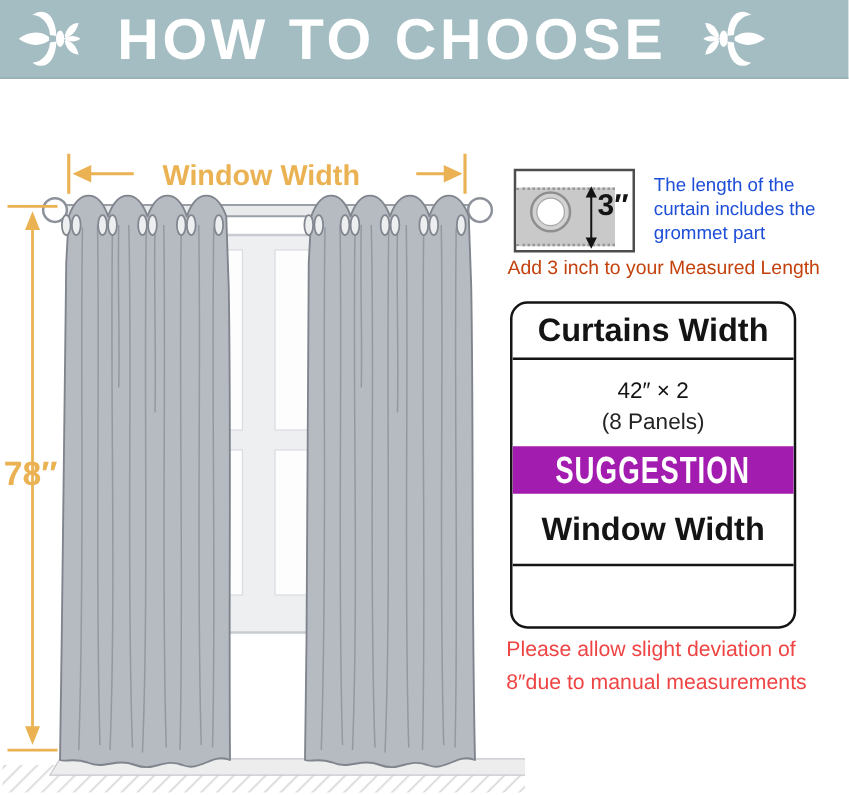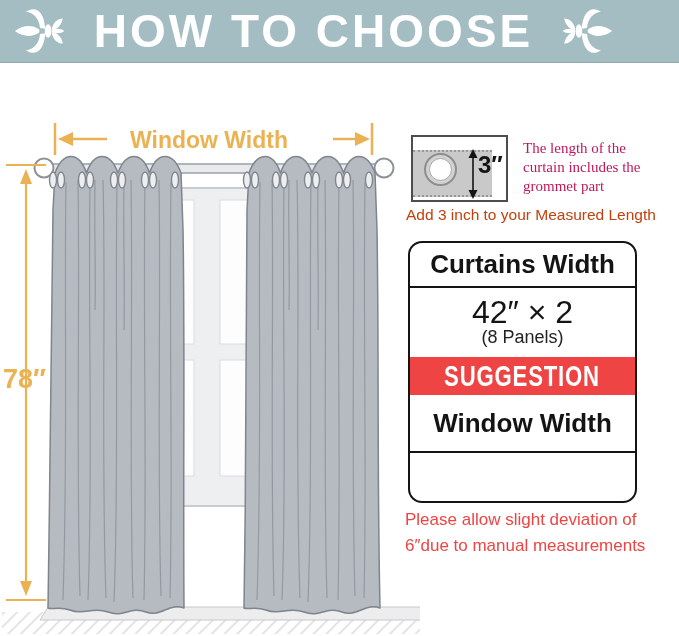--- a/index.html
+++ b/index.html
@@ -41,39 +41,39 @@
   .grommet-inner{
     position:absolute;left:3px;top:3px;right:3px;bottom:3px;border-radius:50%;
     background:#ffffff;border:1px solid #a8a8a8;box-sizing:border-box;
   }
   .garrow{position:absolute;left:52px;top:11px;}
   .gdepth{
     position:absolute;left:65px;top:14px;font-size:24px;font-weight:bold;color:#141414;
   }
   .gcaption{
     position:absolute;left:523px;top:139px;width:142px;
-    font-size:15px;line-height:19px;color:#be185d;font-family:Liberation Serif, serif;
+    font-size:15px;line-height:19px;color:#1d4ed8;
   }
   .gnote{
     position:absolute;left:406px;top:206px;width:270px;
     font-size:15.5px;color:#c2410c;white-space:nowrap;
   }
   
   .sizetable{
     position:absolute;left:408px;top:241px;width:229px;height:262px;
     border:2.5px solid #141414;border-radius:14px;background:#fff;
     box-sizing:border-box;display:flex;flex-direction:column;
     text-align:center;color:#141414;overflow:hidden;
   }
   .st-row1{height:43px;line-height:43px;font-size:26px;font-weight:bold;border-bottom:2px solid #141414;}
   .st-row2{height:69px;padding-top:9px;box-sizing:border-box;}
-  .st-val-main{font-size:32px;line-height:30px;}
+  .st-val-main{font-size:18px;line-height:30px;}
   .st-val-sub{font-size:18px;line-height:20px;color:#232323;}
   .st-band{
-    height:38px;background:#ef4444;display:flex;align-items:center;justify-content:center;
+    height:38px;background:#a21caf;display:flex;align-items:center;justify-content:center;
   }
   .st-band span{
     color:#ffffff;font-size:27px;font-weight:bold;letter-spacing:1px;
     transform:scale(0.82,1.12);white-space:nowrap;
   }
   .st-row4{height:56px;line-height:56px;font-size:26px;font-weight:bold;border-bottom:2px solid #141414;}
   .st-row5{flex:1;display:flex;align-items:center;justify-content:center;font-size:26px;}
   
   .footnote{
     position:absolute;left:405px;top:507px;width:270px;
@@ -247,16 +247,16 @@
       <div class="st-val-sub">(8 Panels)</div>
     </div>
     <div class="st-band">
       <span>SUGGESTION</span>
     </div>
     <div class="st-row4">Window Width</div>
   </div>
 
   <div class="footnote">
     <div>Please allow slight deviation of</div>
-    <div>6″due to manual measurements</div>
+    <div>8″due to manual measurements</div>
   </div>
 
 </div>
 
 </body></html>

